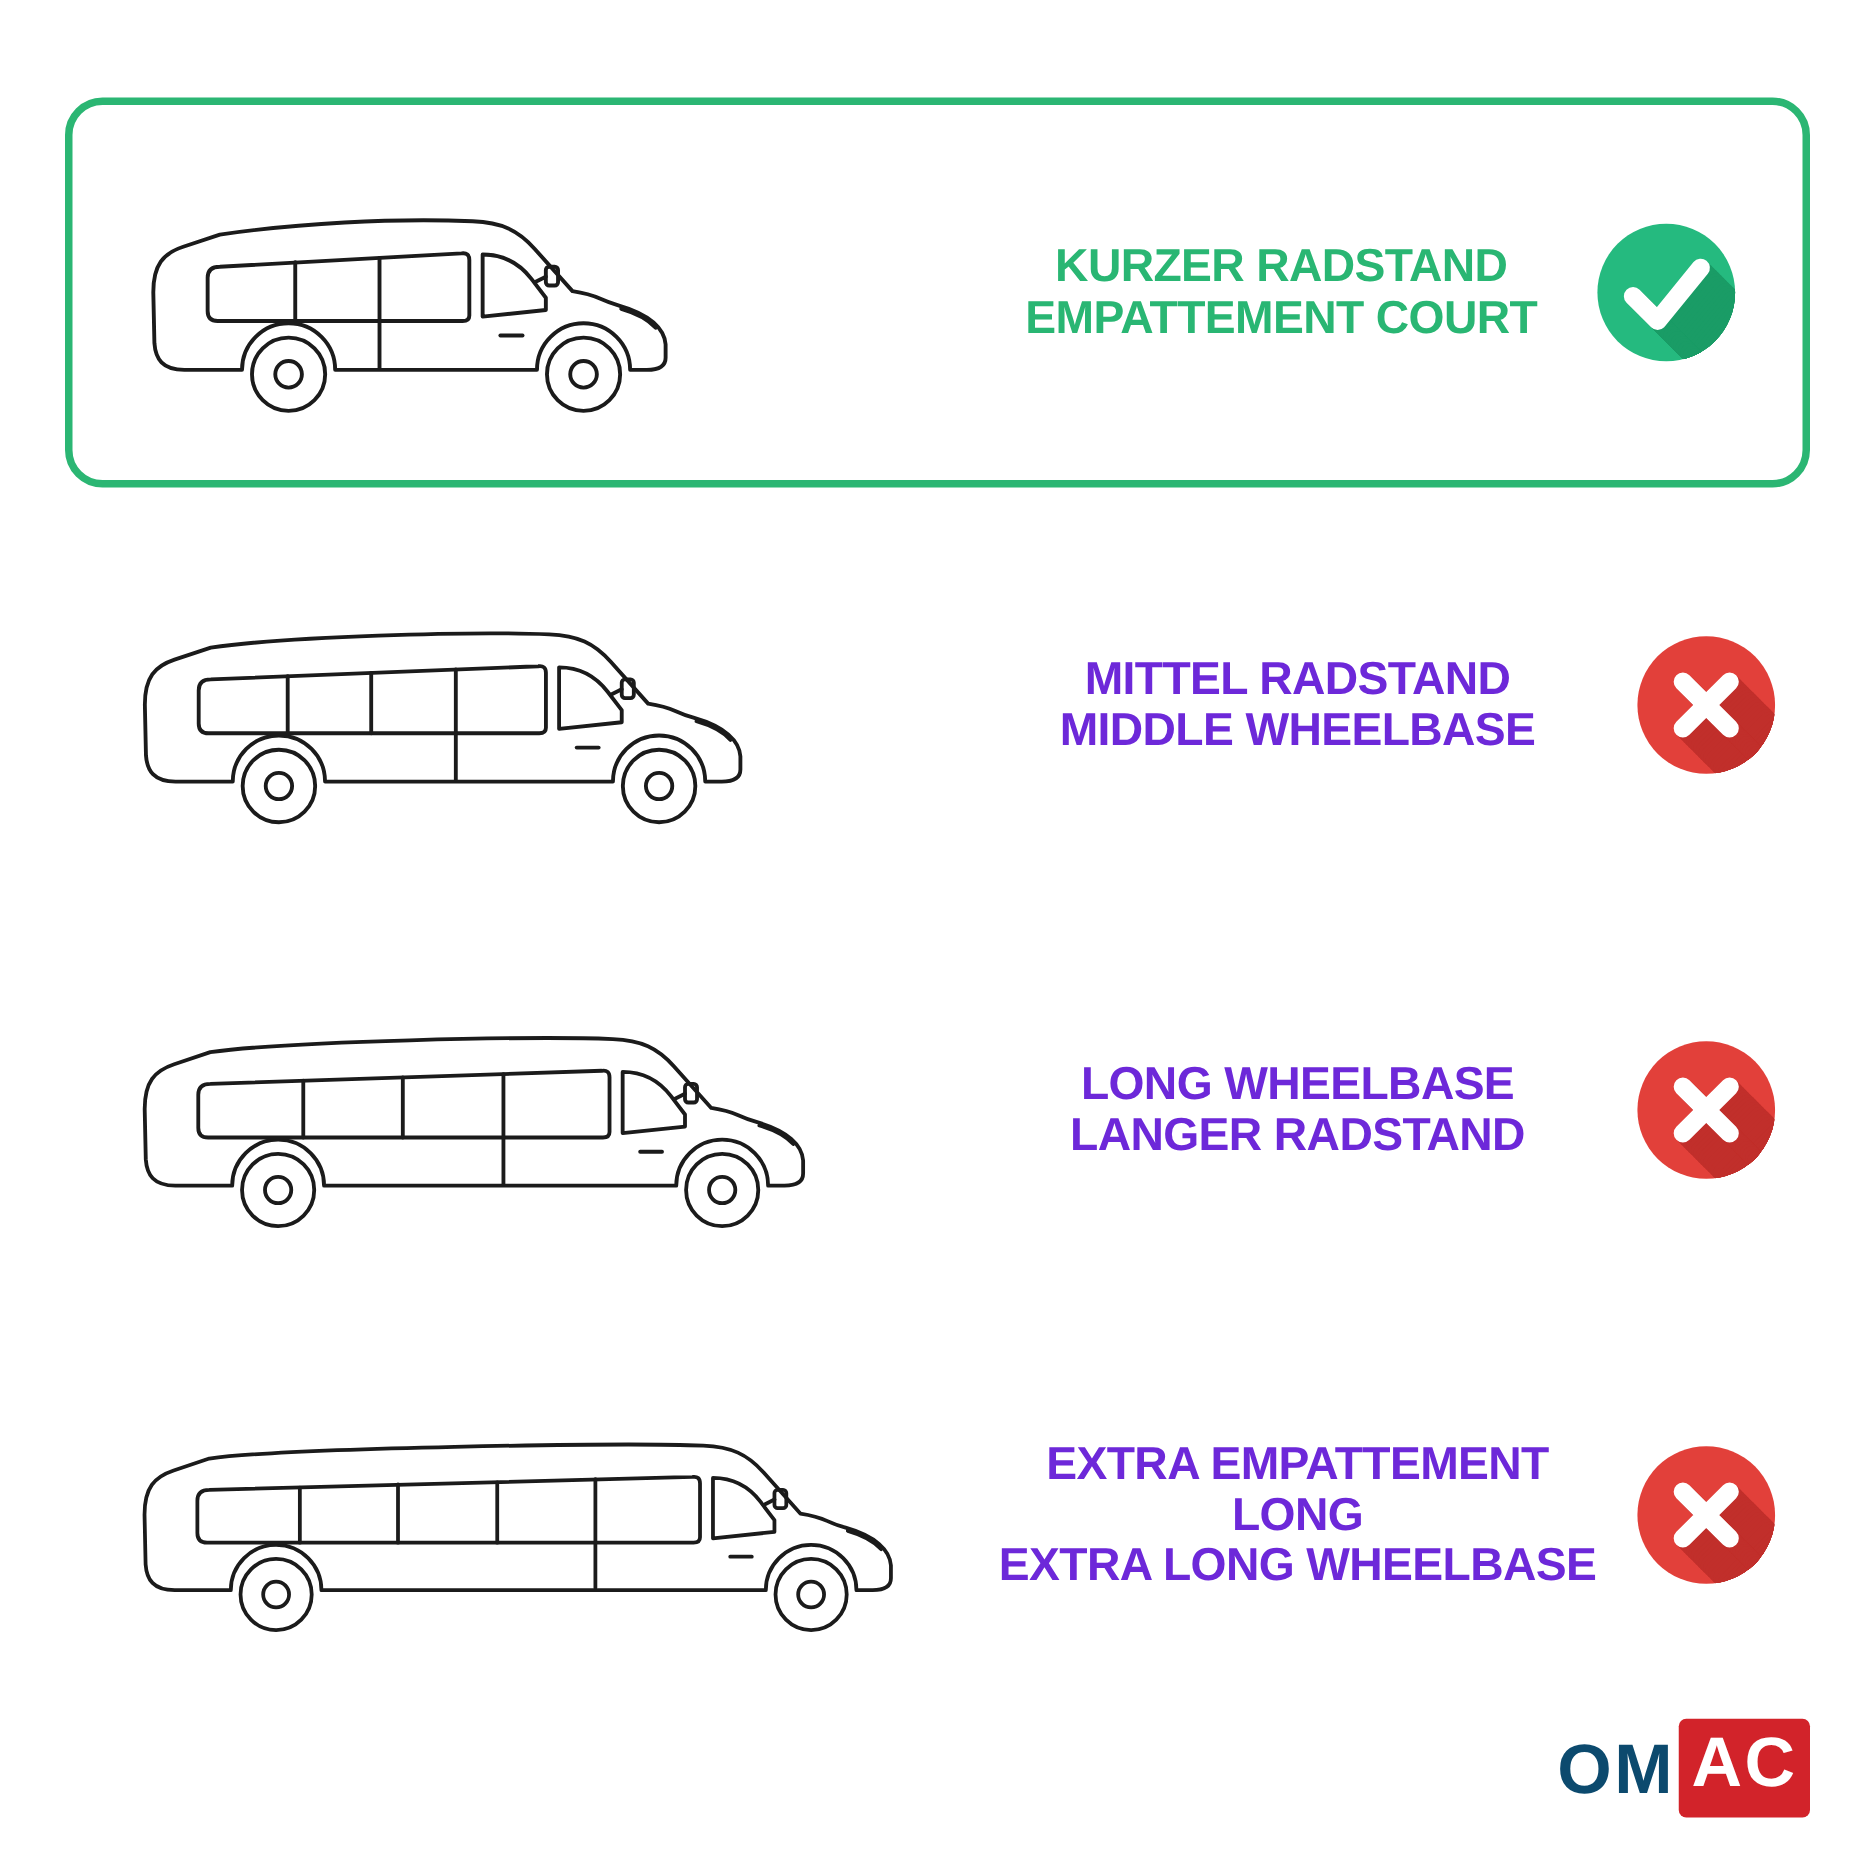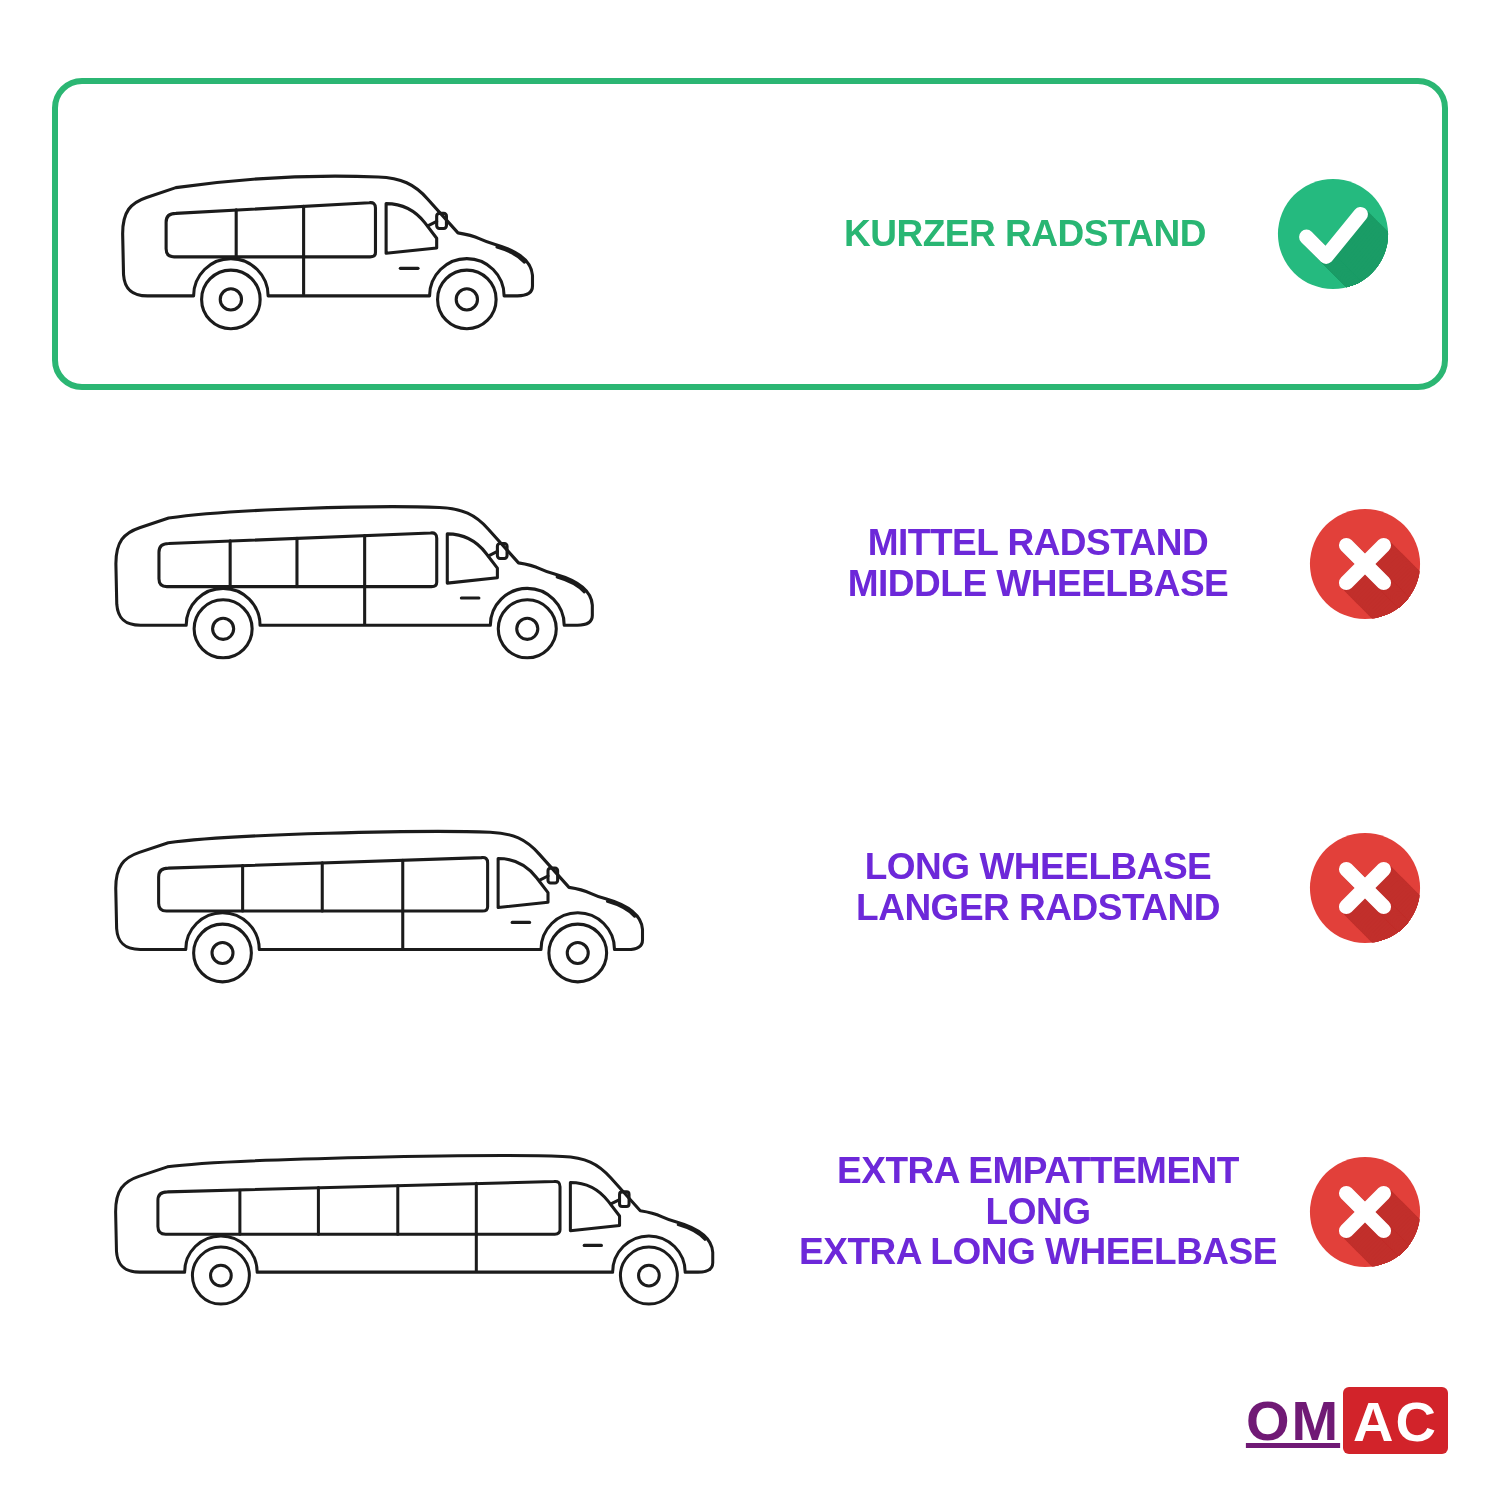--- a/index.html
+++ b/index.html
@@ -54,25 +54,25 @@
   .logo{
     position:absolute;
     right:52px;
     bottom:46px;
     font-weight:bold;
     font-size:56px;
     letter-spacing:2px;
     display:flex;
     align-items:center;
   }
-  .logo-om{color:#701a75;text-decoration:underline;}
+  .logo-om{color:#0c4a6e;}
   .logo-ac{
     background:#D2232A;
     color:#ffffff;
-    padding:2px 10px 0 10px;
+    padding:2px 10px 12px 10px;
     border-radius:6px;
     margin-left:3px;
   }
 </style>
 </head>
 <body>
 
 <div class="page">
 
   <div class="highlight-box">
@@ -90,20 +90,21 @@
               <path d="M 456 141 Q 477 147 487 158"></path>
               <line x1="347" y1="165" x2="367" y2="165"></line>
               <circle cx="156" cy="200" r="33"></circle>
               <circle cx="156" cy="200" r="12"></circle>
               <circle cx="422" cy="200" r="33"></circle>
               <circle cx="422" cy="200" r="12"></circle>
             </svg></div>
       </div>
       <div class="text-block green">
         <div>KURZER RADSTAND</div>
+        <div>EMPATTEMENT COURT</div>
       </div>
       <div class="icon-wrap">
         <div class="status-icon">
             <svg viewBox="0 0 120 120" xmlns="http://www.w3.org/2000/svg">
     <defs>
                 <clipPath id="iconclip1">
                   <circle cx="60" cy="60" r="56"></circle>
                 </clipPath>
               </defs>
     <circle cx="60" cy="60" r="56" fill="#25BA7F"></circle>

